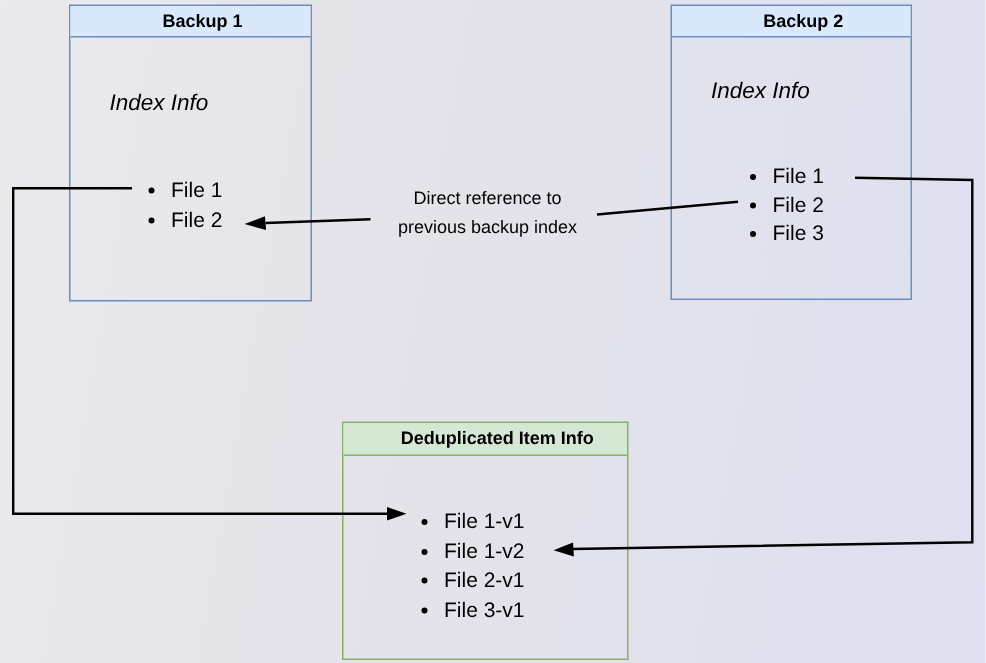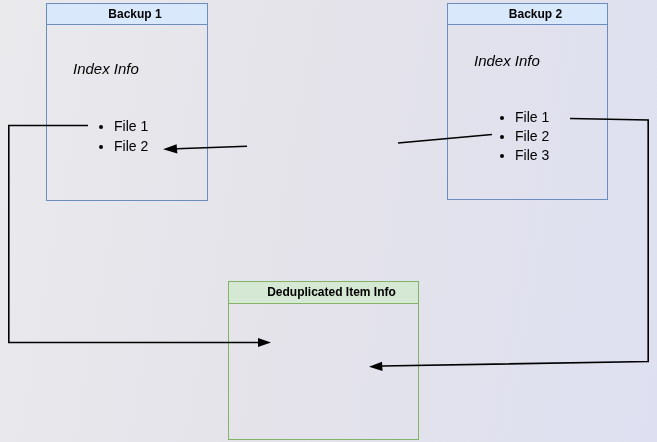--- a/index.html
+++ b/index.html
@@ -104,22 +104,32 @@
     <div class="section-label" style="left:26px; top:48px;">Index Info</div>
     <ul class="file-list" style="left:49px; top:104px; --lh:19px;">
       <li>File 1</li>
       <li>File 2</li>
       <li>File 3</li>
     </ul>
   </div>
 
   <div class="box green" style="left:228px; top:281px; width:191px; height:159px;">
     <div class="box-header">Deduplicated Item Info</div>
+    <ul class="file-list" style="left:49px; top:56px; --lh:19.5px;">
+      <li>File 1-v1</li>
+      <li>File 1-v2</li>
+      <li>File 2-v1</li>
+      <li>File 3-v1</li>
+    </ul>
   </div>
 
+  <div class="annotation">
+    <div>Direct reference to</div>
+    <div>previous backup index</div>
+  </div>
 
   <svg class="connectors" width="657" height="442" viewBox="0 0 657 442">
 
     <g>
       <path class="wire" d="M88,125.5 L8.8,125.5 L8.8,342.5 L259,342.5"></path>
       <polygon class="head" points="271,342.5 258,338 258,347"></polygon>
     </g>
 
     <g>
       <path class="wire" d="M492,134.5 L398,143"></path>

